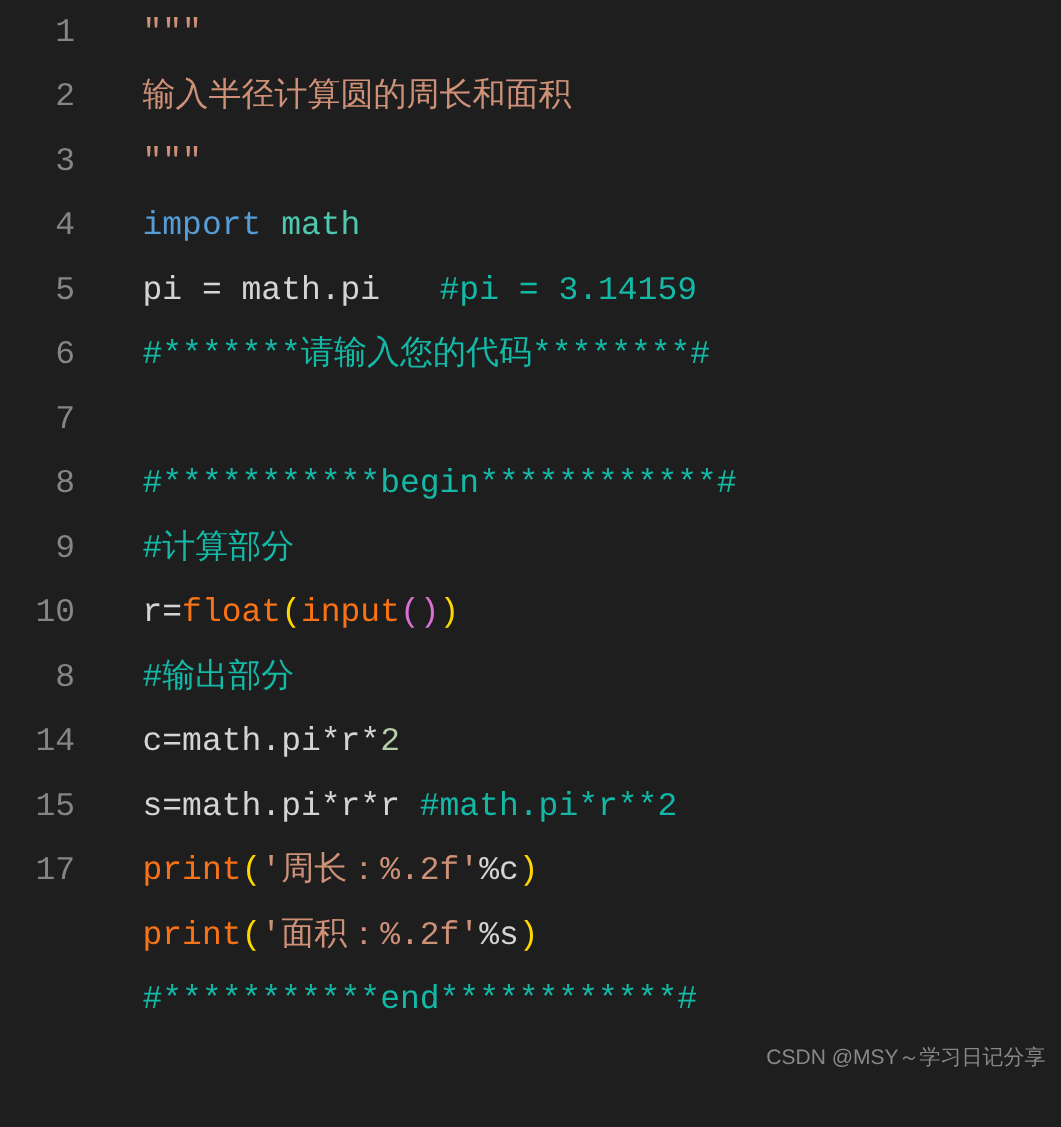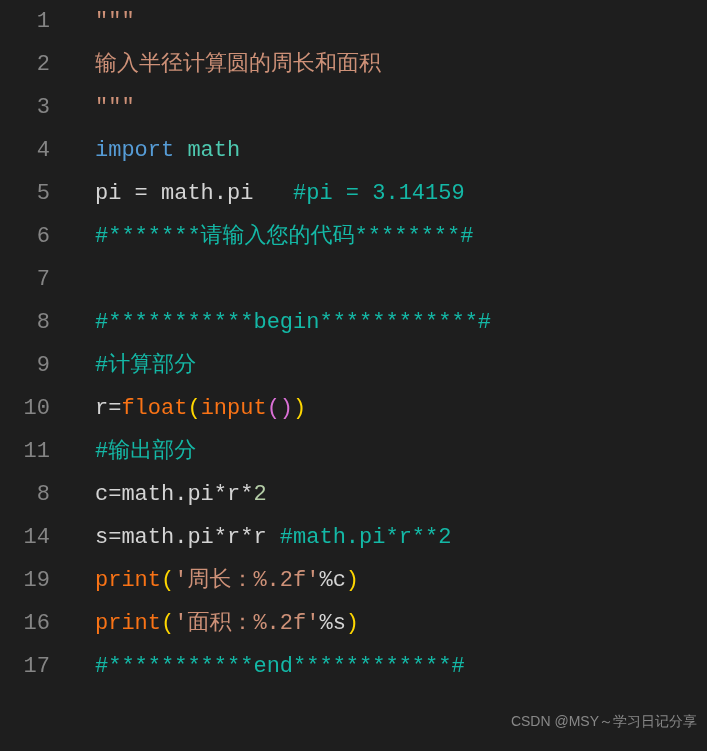--- a/index.html
+++ b/index.html
@@ -47,21 +47,21 @@
     .tok-comment { color: #14b8a6; }
     .tok-keyword { color: #569cd6; }
     .tok-module { color: #4ec9b0; }
     .tok-default { color: #d4d4d4; }
     .tok-builtin { color: #f97316; }
     .tok-number { color: #b5cea8; }
     .tok-paren-yellow { color: #ffd700; }
     .tok-paren-purple { color: #da70d6; }
     .watermark {
       position: absolute;
-      bottom: 8px;
+      bottom: 25px;
       right: 10px;
       color: #888;
       font-size: 14px;
       font-family: sans-serif;
       margin-left: 25px;
     }
   </style>
 </head>
 <body>
 
@@ -70,25 +70,23 @@
     <span class="line-number">1</span>
     <span class="line-number">2</span>
     <span class="line-number">3</span>
     <span class="line-number">4</span>
     <span class="line-number">5</span>
     <span class="line-number">6</span>
     <span class="line-number">7</span>
     <span class="line-number">8</span>
     <span class="line-number">9</span>
     <span class="line-number">10</span>
-    <span class="line-number">11</span>
     <span class="line-number">8</span>
     <span class="line-number">14</span>
-    <span class="line-number">19</span>
-    <span class="line-number">16</span>
+    <span class="line-number">15</span>
     <span class="line-number">17</span>
   </div>
   <div class="code-area">
     <div class="code-line"><span class="tok-string">"""</span></div>
     <div class="code-line"><span class="tok-string">输入半径计算圆的周长和面积</span></div>
     <div class="code-line"><span class="tok-string">"""</span></div>
     <div class="code-line"><span class="tok-keyword">import</span><span class="tok-module"> math</span></div>
     <div class="code-line"><span class="tok-default">pi </span><span class="tok-default">=</span><span class="tok-default"> math</span><span class="tok-default">.</span><span class="tok-default">pi</span><span class="tok-default">   </span><span class="tok-comment">#pi = 3.14159</span></div>
     <div class="code-line"><span class="tok-comment">#*******请输入您的代码********#</span></div>
     <div class="code-line"><span></span></div>

